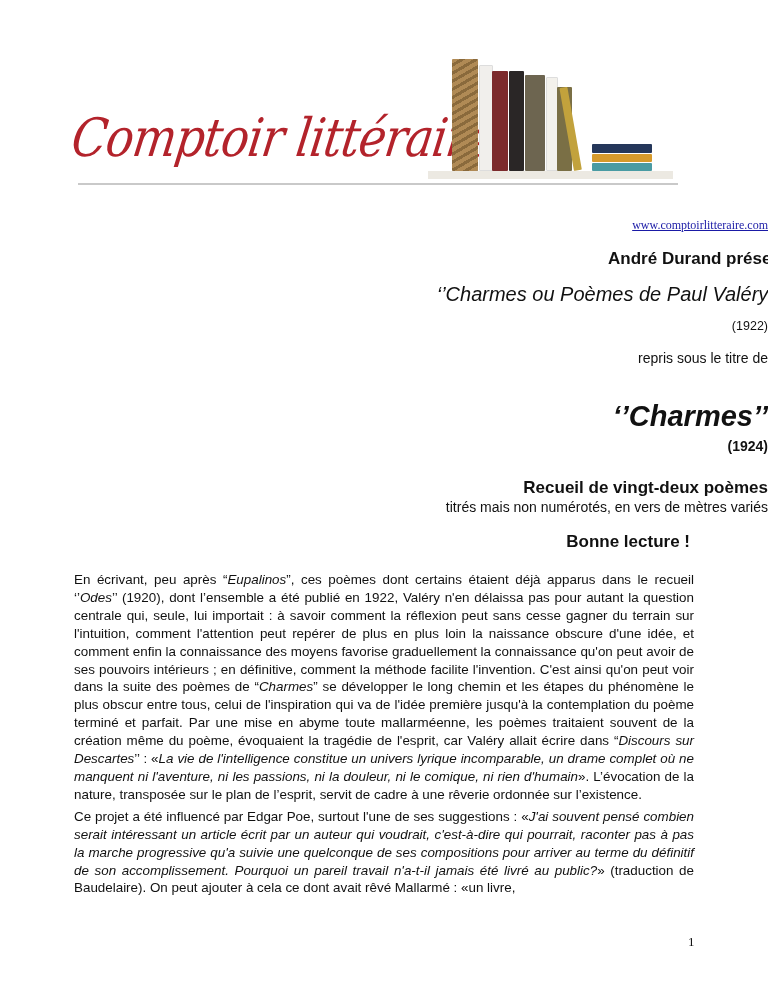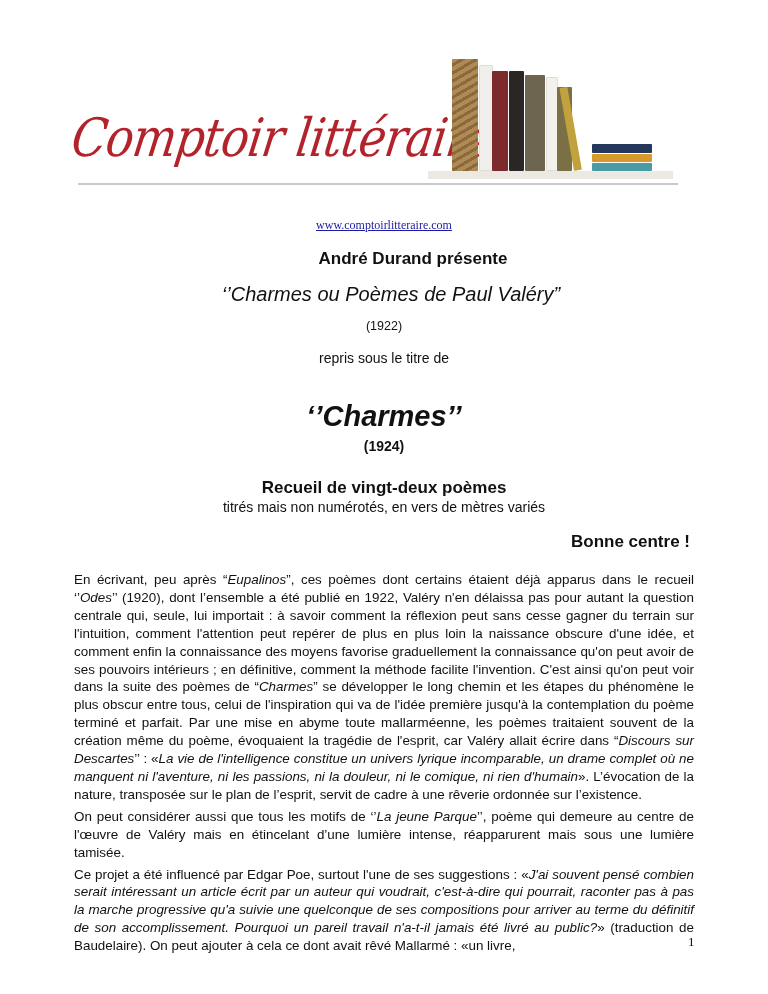--- a/index.html
+++ b/index.html
@@ -6,21 +6,21 @@
   body { width: 768px; height: 994px; position: relative; overflow: hidden; font-family: "Liberation Sans", sans-serif; color: #111; }
 
   .header { position: absolute; left: 68px; top: 55px; width: 620px; height: 145px; }
   .logo-text { position: absolute; left: 0; top: 60px; font-family: "DejaVu Serif", serif; font-style: italic; font-size: 46px; color: #b3232b; letter-spacing: -1px; transform: skewX(-8deg) scaleY(1.15); transform-origin: left bottom; }
   .header-rule { position: absolute; left: 10px; top: 128px; width: 600px; height: 2px; background: #c9c9c9; }
   .shelf { position: absolute; left: 360px; top: 0; width: 250px; height: 130px; }
   .shelf-board { position: absolute; left: 0; bottom: 6px; width: 245px; height: 8px; background: #ece9e2; }
   .book { position: absolute; bottom: 14px; border-radius: 1px; }
   .book.lying { border-radius: 1px; }
 
-  .center { position: absolute; left: 0; width: 768px; text-align: center; }
+  .center { position: absolute; left: 0; width: 768px; text-align: right; }
   .url { top: 218px; font-family: "Liberation Serif", serif; font-size: 12px; color: #1a1aa6; text-decoration: underline; }
   .presenter { top: 249px; font-size: 17px; font-weight: bold; padding-left: 29px; }
   .orig-title { top: 283px; font-size: 20px; font-style: italic; padding-left: 7px; }
   .orig-year { top: 319px; font-size: 12.5px; }
   .renamed { top: 350px; font-size: 14px; }
   .main-title { top: 400px; font-size: 29px; font-weight: bold; font-style: italic; }
   .main-year { top: 438px; font-size: 14px; font-weight: bold; }
   .subtitle { top: 478px; font-size: 17px; font-weight: bold; }
   .subtitle2 { top: 499px; font-size: 14px; }
   .greeting { position: absolute; top: 532px; right: 78px; font-size: 17px; font-weight: bold; }
@@ -54,21 +54,20 @@
 
 <div class="center url">www.comptoirlitteraire.com</div>
 <div class="center presenter">André Durand présente</div>
 <div class="center orig-title">‘’Charmes ou Poèmes de Paul Valéry”</div>
 <div class="center orig-year">(1922)</div>
 <div class="center renamed">repris sous le titre de</div>
 <div class="center main-title">‘’Charmes’’</div>
 <div class="center main-year">(1924)</div>
 <div class="center subtitle">Recueil de vingt-deux poèmes</div>
 <div class="center subtitle2">titrés mais non numérotés, en vers de mètres variés</div>
-<div class="greeting">Bonne centre !</div>
+<div class="greeting">Bonne lecture !</div>
 
 <div class="body-text">
   <p><span>En écrivant, peu après “</span><i>Eupalinos</i><span>”, ces poèmes dont certains étaient déjà apparus dans le recueil ‘’</span><i>Odes</i><span>’’ (1920), dont l’ensemble a été publié en 1922, Valéry n'en délaissa pas pour autant la question centrale qui, seule, lui importait : à savoir comment la réflexion peut sans cesse gagner du terrain sur l'intuition, comment l'attention peut repérer de plus en plus loin la naissance obscure d'une idée, et comment enfin la connaissance des moyens favorise graduellement la connaissance qu'on peut avoir de ses pouvoirs intérieurs ; en définitive, comment la méthode facilite l'invention. C'est ainsi qu'on peut voir dans la suite des poèmes de “</span><i>Charmes</i><span>” se développer le long chemin et les étapes du phénomène le plus obscur entre tous, celui de l'inspiration qui va de l'idée première jusqu'à la contemplation du poème terminé et parfait. Par une mise en abyme toute mallarméenne, les poèmes traitaient souvent de la création même du poème, évoquaient la  tragédie de l'esprit, car Valéry allait écrire dans “</span><i>Discours sur Descartes</i><span>’’ : «</span><i>La vie de l'intelligence constitue un univers lyrique incomparable, un drame complet où ne manquent ni l'aventure, ni les passions, ni la douleur, ni le comique, ni rien d'humain</i><span>». L’évocation de la nature, transposée sur le plan de l’esprit, servit de cadre à une rêverie ordonnée sur l’existence.</span></p>
-  <p><span>On peut considérer aussi que tous les motifs de ‘’</span><i>La jeune Parque</i><span>’’, poème qui demeure au centre de l'œuvre de Valéry mais en étincelant d’une lumière intense, réapparurent mais sous une lumière tamisée.</span></p>
   <p><span>Ce projet a été influencé par Edgar Poe, surtout l'une de ses suggestions : «</span><i>J'ai souvent pensé combien serait intéressant un article écrit par un auteur qui voudrait, c'est-à-dire qui pourrait, raconter pas à pas la marche progressive qu'a suivie une quelconque de ses compositions pour arriver au terme du définitif de son accomplissement. Pourquoi un pareil travail n'a-t-il jamais été livré au public?</i><span>» (traduction de Baudelaire). On peut ajouter à cela ce dont avait rêvé Mallarmé : «un livre,</span></p>
 </div>
 
 <div class="page-num">1</div>
 
 </body></html>

